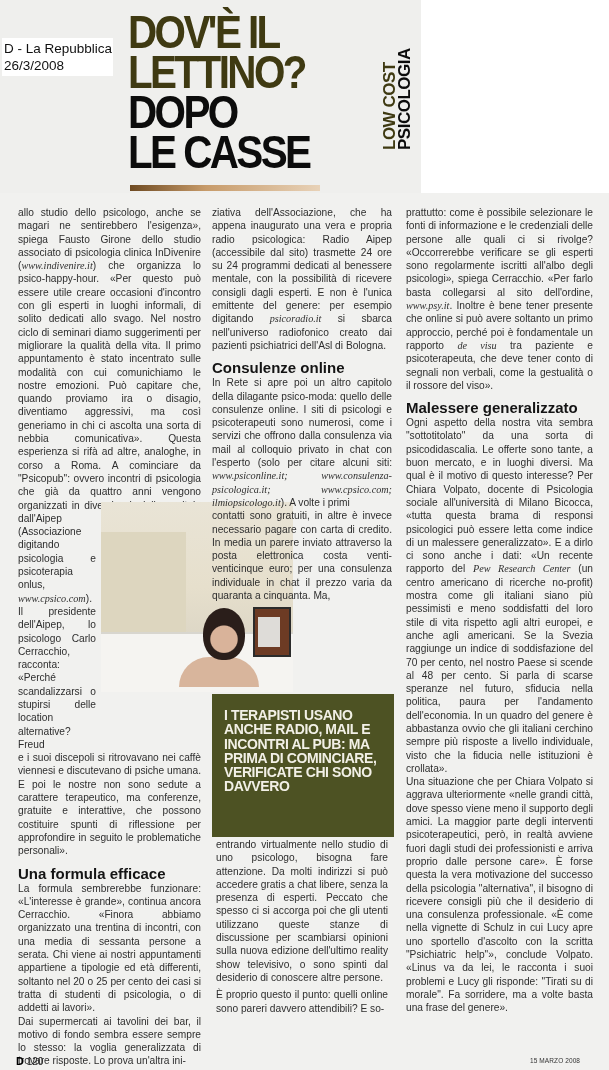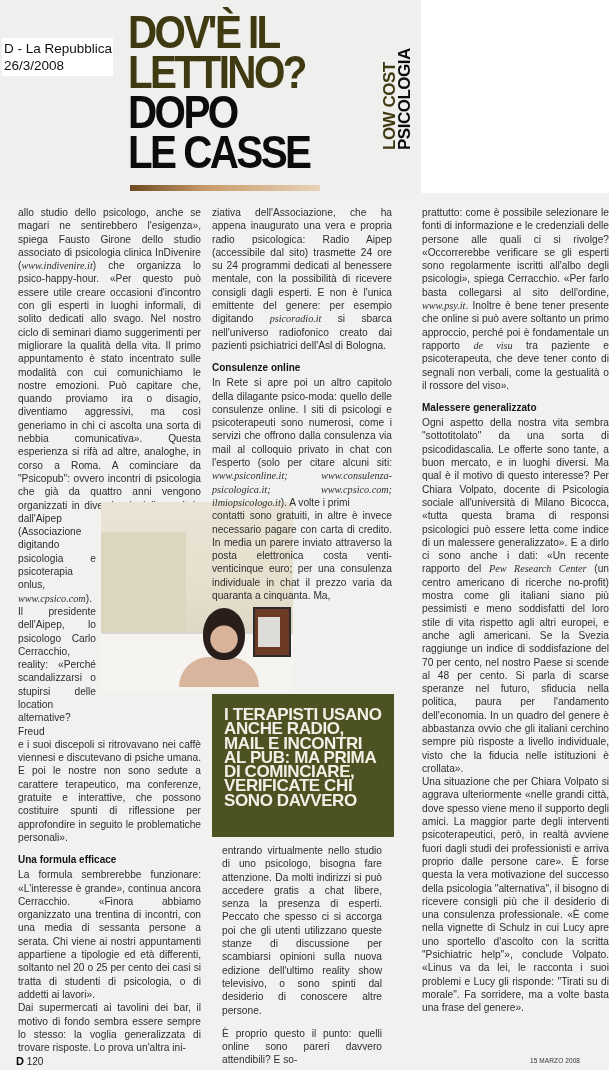--- a/index.html
+++ b/index.html
@@ -24,42 +24,42 @@
 
   .kicker { position:absolute; left:382px; top:150px; transform:rotate(-90deg); transform-origin:left top;
             font-weight:bold; font-size:17px; line-height:15px; letter-spacing:-0.5px; }
   .kicker .k1 { color:#3f3a12; display:block; }
   .kicker .k2 { color:#0c0c0c; display:block; }
 
   .col { position:absolute; top:206px; font-size:10.2px; line-height:13.3px; color:#2e2e2e; text-align:justify; }
   .col p { margin:0; }
   .col1 { left:18px; width:183px; }
   .col2 { left:212px; width:180px; }
-  .col3 { left:406px; width:187px;margin-left:16px; }
-  .h { font-weight:bold; font-size:10px; color:#141414; margin:9px 0 1px 0; line-height:14px; }
+  .col3 { left:406px; width:187px; }
+  .h { font-weight:bold; font-size:15px; color:#141414; margin:9px 0 1px 0; line-height:14px; }
   em { font-style:italic;font-family:Liberation Serif, serif; }
 
   .col1-narrow { width:78px; }
   .col2-narrow { margin-left:82px; }
 
   .photo { position:absolute; left:101px; top:502px; width:192px; height:190px;
            background:linear-gradient(180deg,#e9e4d6 0%,#e6dfcc 45%,#ddd7c6 70%,#f3f1ec 78%,#f6f5f2 100%); overflow:hidden; }
   .photo .wall-l { position:absolute; left:0; top:30px; width:85px; height:125px; background:#ddd6bf; }
   .photo .tub { position:absolute; left:0; top:130px; width:192px; height:60px; background:#f5f4f1; border-top:2px solid #d8d6cf; }
   .photo .head { position:absolute; left:102px; top:106px; width:42px; height:52px; border-radius:50% 50% 45% 45%;
                  background:radial-gradient(circle at 50% 60%,#d9b39a 0 35%,#2a1e1a 38%); }
   .photo .shoulders { position:absolute; left:78px; top:155px; width:80px; height:30px; border-radius:40px 40px 0 0; background:#d8b59c; }
   .photo .radio { position:absolute; left:152px; top:105px; width:38px; height:50px; background:#6d3b24; border:2px solid #2b2b2b; box-sizing:border-box; }
   .photo .radio .grille { position:absolute; left:3px; top:8px; width:22px; height:30px; background:#dedcd8; }
 
   .pullquote { position:absolute; left:212px; top:694px; width:182px; height:143px; background:#4d5223;
-               color:#f2f0e6; font-weight:bold; font-size:17px; line-height:14.3px; letter-spacing:-0.4px;
+               color:#f2f0e6; font-weight:bold; font-size:14px; line-height:14.3px; letter-spacing:-0.4px;
                padding:14px 8px 0 12px; box-sizing:border-box; text-transform:uppercase; }
   .col2-lower { position:absolute; left:212px; top:834px; width:180px; font-size:10.2px; line-height:13.3px; color:#2e2e2e; text-align:justify; }
-  .col2-lower p { margin:10px; }
+  .col2-lower p { margin:4px; }
 
   .footer-left { position:absolute; left:16px; top:1055px; font-size:10px; color:#222; }
   .footer-left b { font-size:11px; font-weight:bold; color:#000; }
   .footer-right { position:absolute; left:530px; top:1057px; font-size:6.5px; color:#333; letter-spacing:0.1px; }
 </style>
 </head>
 <body>
 
 <div class="page">
   <div class="header-band"></div>
@@ -79,21 +79,21 @@
   </div>
   <div class="title-bar"></div>
 
   <div class="kicker">
     <span class="k1">LOW COST</span>
     <span class="k2">PSICOLOGIA</span>
   </div>
 
   <div class="col col1">
     <p><span>allo studio dello psicologo, anche se magari ne sentirebbero l'esigenza», spiega Fausto Girone dello studio associato di psicologia clinica InDivenire (</span><em>www.indivenire.it</em><span>) che organizza lo psico-happy-hour. «Per questo può essere utile creare occasioni d'incontro con gli esperti in luoghi informali, di solito dedicati allo svago. Nel nostro ciclo di seminari diamo suggerimenti per migliorare la qualità della vita. Il primo appuntamento è stato incentrato sulle modalità con cui comunichiamo le nostre emozioni. Può capitare che, quando proviamo ira o disagio, diventiamo aggressivi, ma così generiamo in chi ci ascolta una sorta di nebbia comunicativa». Questa esperienza si rifà ad altre, analoghe, in corso a Roma. A cominciare da "Psicopub": ovvero incontri di psicologia che già da quattro anni vengono organizzati in diversi pub della capitale dall'Aipep</span></p>
-    <p class="col1-narrow" style="text-align:justify"><span>(Associazione digitando psicologia e psicoterapia onlus, </span><em>www.cpsico.com</em><span>). Il presidente dell'Aipep, lo psicologo Carlo Cerracchio, reality: «Perché scandalizzarsi o stupirsi delle location alternative? Freud</span></p>
+    <p class="col1-narrow" style="text-align:justify"><span>(Associazione digitando psicologia e psicoterapia onlus, </span><em>www.cpsico.com</em><span>). Il presidente dell'Aipep, lo psicologo Carlo Cerracchio, racconta: «Perché scandalizzarsi o stupirsi delle location alternative? Freud</span></p>
     <p>e i suoi discepoli si ritrovavano nei caffè viennesi e discutevano di psiche umana. E poi le nostre non sono sedute a carattere terapeutico, ma conferenze, gratuite e interattive, che possono costituire spunti di riflessione per approfondire in seguito le problematiche personali».</p>
     <div class="h">Una formula efficace</div>
     <p>La formula sembrerebbe funzionare: «L'interesse è grande», continua ancora Cerracchio. «Finora abbiamo organizzato una trentina di incontri, con una media di sessanta persone a serata. Chi viene ai nostri appuntamenti appartiene a tipologie ed età differenti, soltanto nel 20 o 25 per cento dei casi si tratta di studenti di psicologia, o di addetti ai lavori».</p>
     <p>Dai supermercati ai tavolini dei bar, il motivo di fondo sembra essere sempre lo stesso: la voglia generalizzata di trovare risposte. Lo prova un'altra ini-</p>
   </div>
 
   <div class="photo">
     <div class="wall-l"></div>
     <div class="tub"></div>
     <div class="shoulders"></div>

